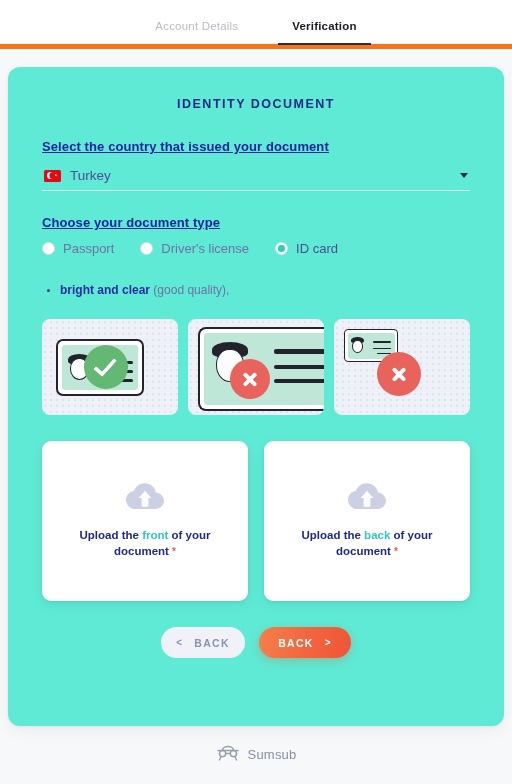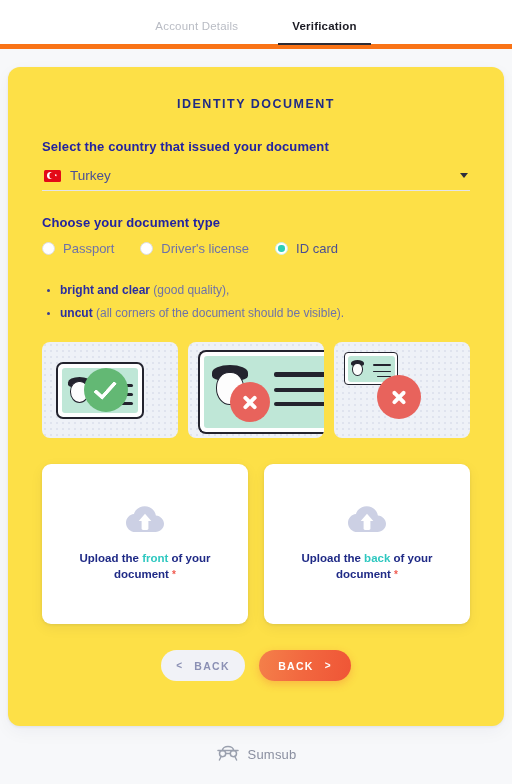--- a/index.html
+++ b/index.html
@@ -46,21 +46,21 @@
     left: 0; right: 0; bottom: -1px;
     height: 2px;
     background: #2c2c36;
   }
 
   
   .shell {
     padding: 18px 8px 0 8px;
   }
   .card {
-    background: #fde047;
+    background: #5eead4;
     border-radius: 12px;
     box-shadow: 0 1px 3px rgba(20,25,60,.07), 0 6px 18px rgba(20,25,60,.045);
     padding: 30px 34px 26px 34px;
     min-height: 659px;
   }
 
   .page-title {
     text-align: center;
     font-size: 12.5px;
     font-weight: 700;
@@ -68,20 +68,21 @@
     color: #1f2a86;
     margin-bottom: 28px;
   }
 
   .field-label {
     font-size: 13px;
     font-weight: 700;
     color: #2323a0;
     margin-bottom: 11px;
     letter-spacing: .1px;
+    text-decoration: underline;
   }
 
   
   .country-select {
     display: flex;
     align-items: center;
     border-bottom: 1px solid #e3e4ea;
     padding: 3px 2px 7px 2px;
     cursor: pointer;
     margin-bottom: 24px;
@@ -418,23 +419,20 @@
       <div class="radio-opt selected">
         <span class="radio-mark"></span>
         <span class="radio-label">ID card</span>
       </div>
     </div>
 
 
     <ul class="bullets">
       <li>
         <b>bright and clear</b><span> (good quality),</span>
-      </li>
-      <li>
-        <b>uncut</b><span> (all corners of the document should be visible).</span>
       </li>
     </ul>
 
     <div class="examples">
 
       <div class="example ex1">
         <div class="mini-card">
           <div class="mini-inner">
             <span class="mini-hair"></span>
             <span class="mini-face"></span>

